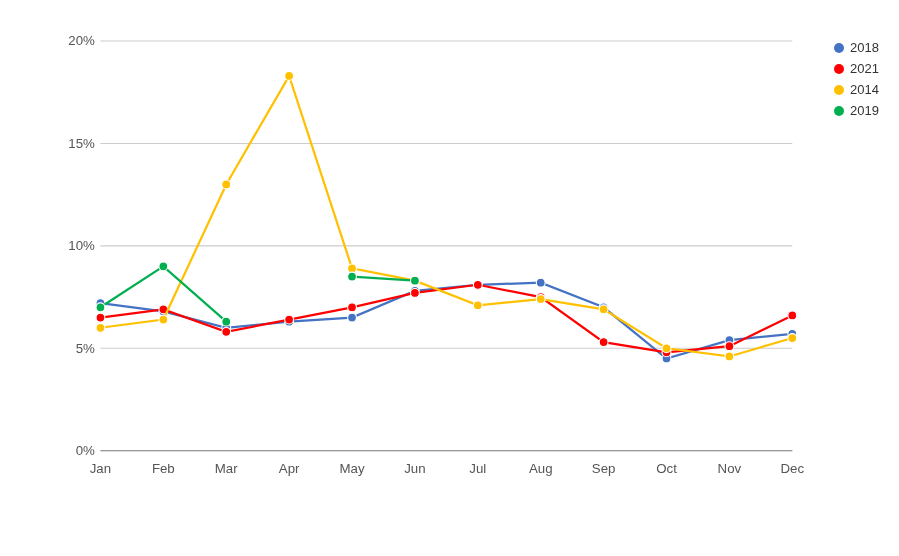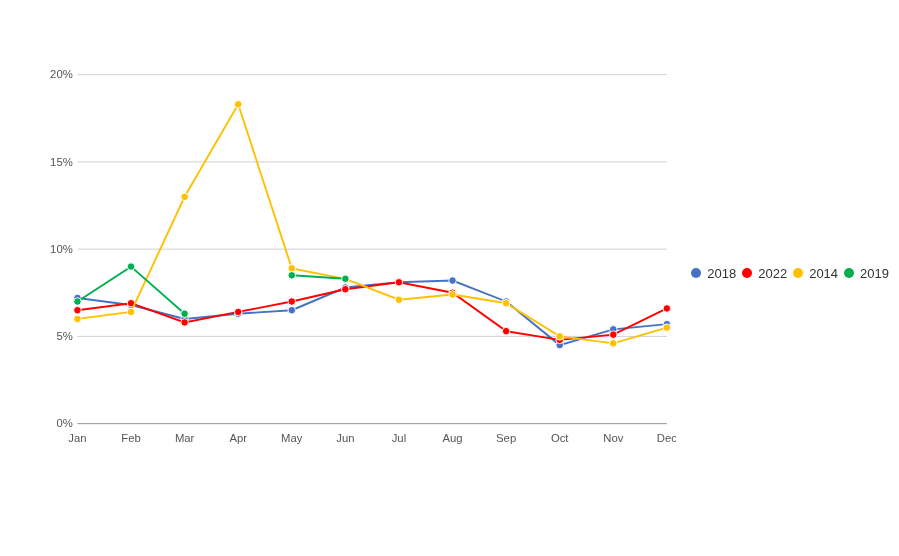--- a/index.html
+++ b/index.html
@@ -42,21 +42,21 @@
     .chart-inner {
       flex: 1;
       position: relative;
     }
     svg.main-chart {
       width: 100%;
       height: 100%;
     }
     .legend {
       display: flex;
-      flex-direction: row;
+      flex-direction: column;
       padding-left: 15px;
       padding-top: 10px;
       gap: 6px;
       min-width: 70px;
     }
     .legend-item {
       display: flex;
       align-items: center;
       gap: 6px;
       font-size: 13px;
@@ -149,21 +149,21 @@
           <circle cx="329.09090909090907" cy="226.45" r="4" fill="#00B050" stroke="white" stroke-width="1"></circle>
         </svg>
     </div>
     <div class="legend" id="legend-container">
         <div class="legend-item">
           <div class="legend-dot" style="background:#4472C4"></div>
           <span>2018</span>
         </div>
         <div class="legend-item">
           <div class="legend-dot" style="background:#FF0000"></div>
-          <span>2022</span>
+          <span>2021</span>
         </div>
         <div class="legend-item">
           <div class="legend-dot" style="background:#FFC000"></div>
           <span>2014</span>
         </div>
         <div class="legend-item">
           <div class="legend-dot" style="background:#00B050"></div>
           <span>2019</span>
         </div>
       </div>

